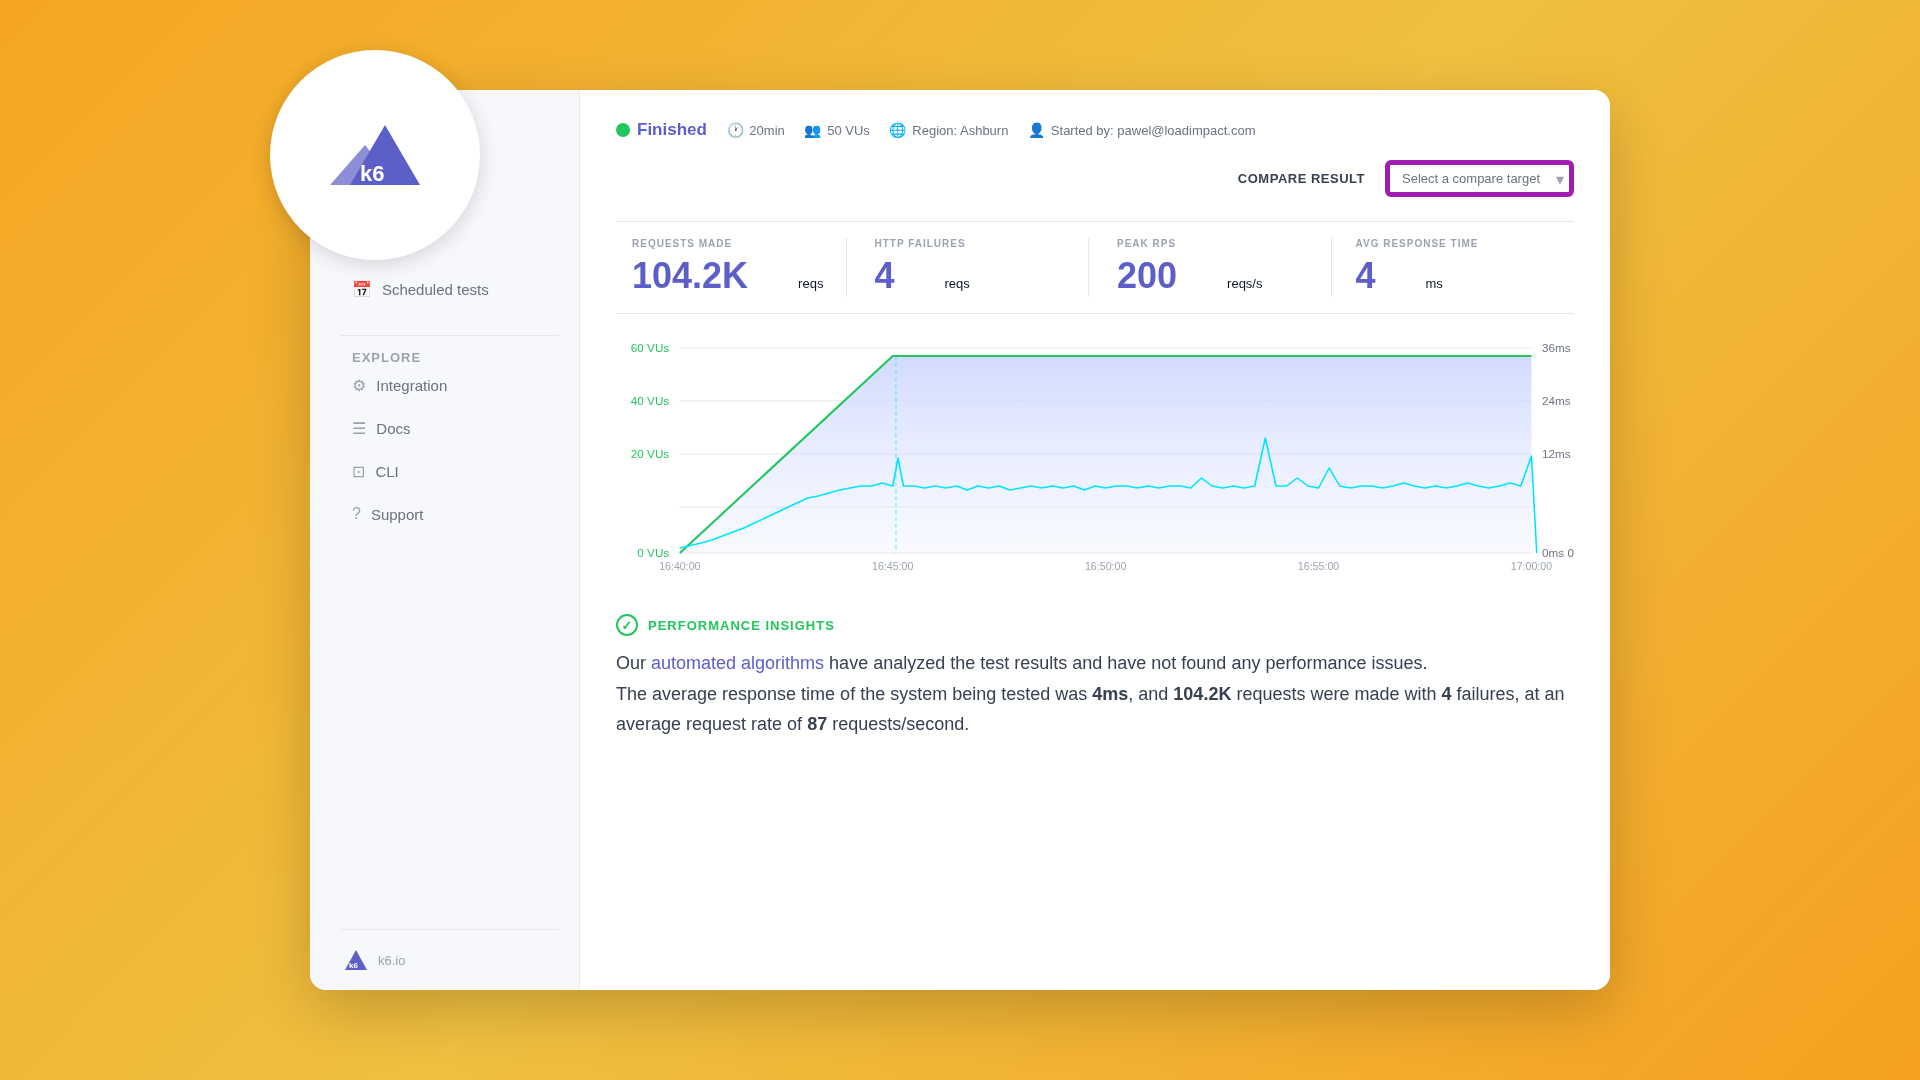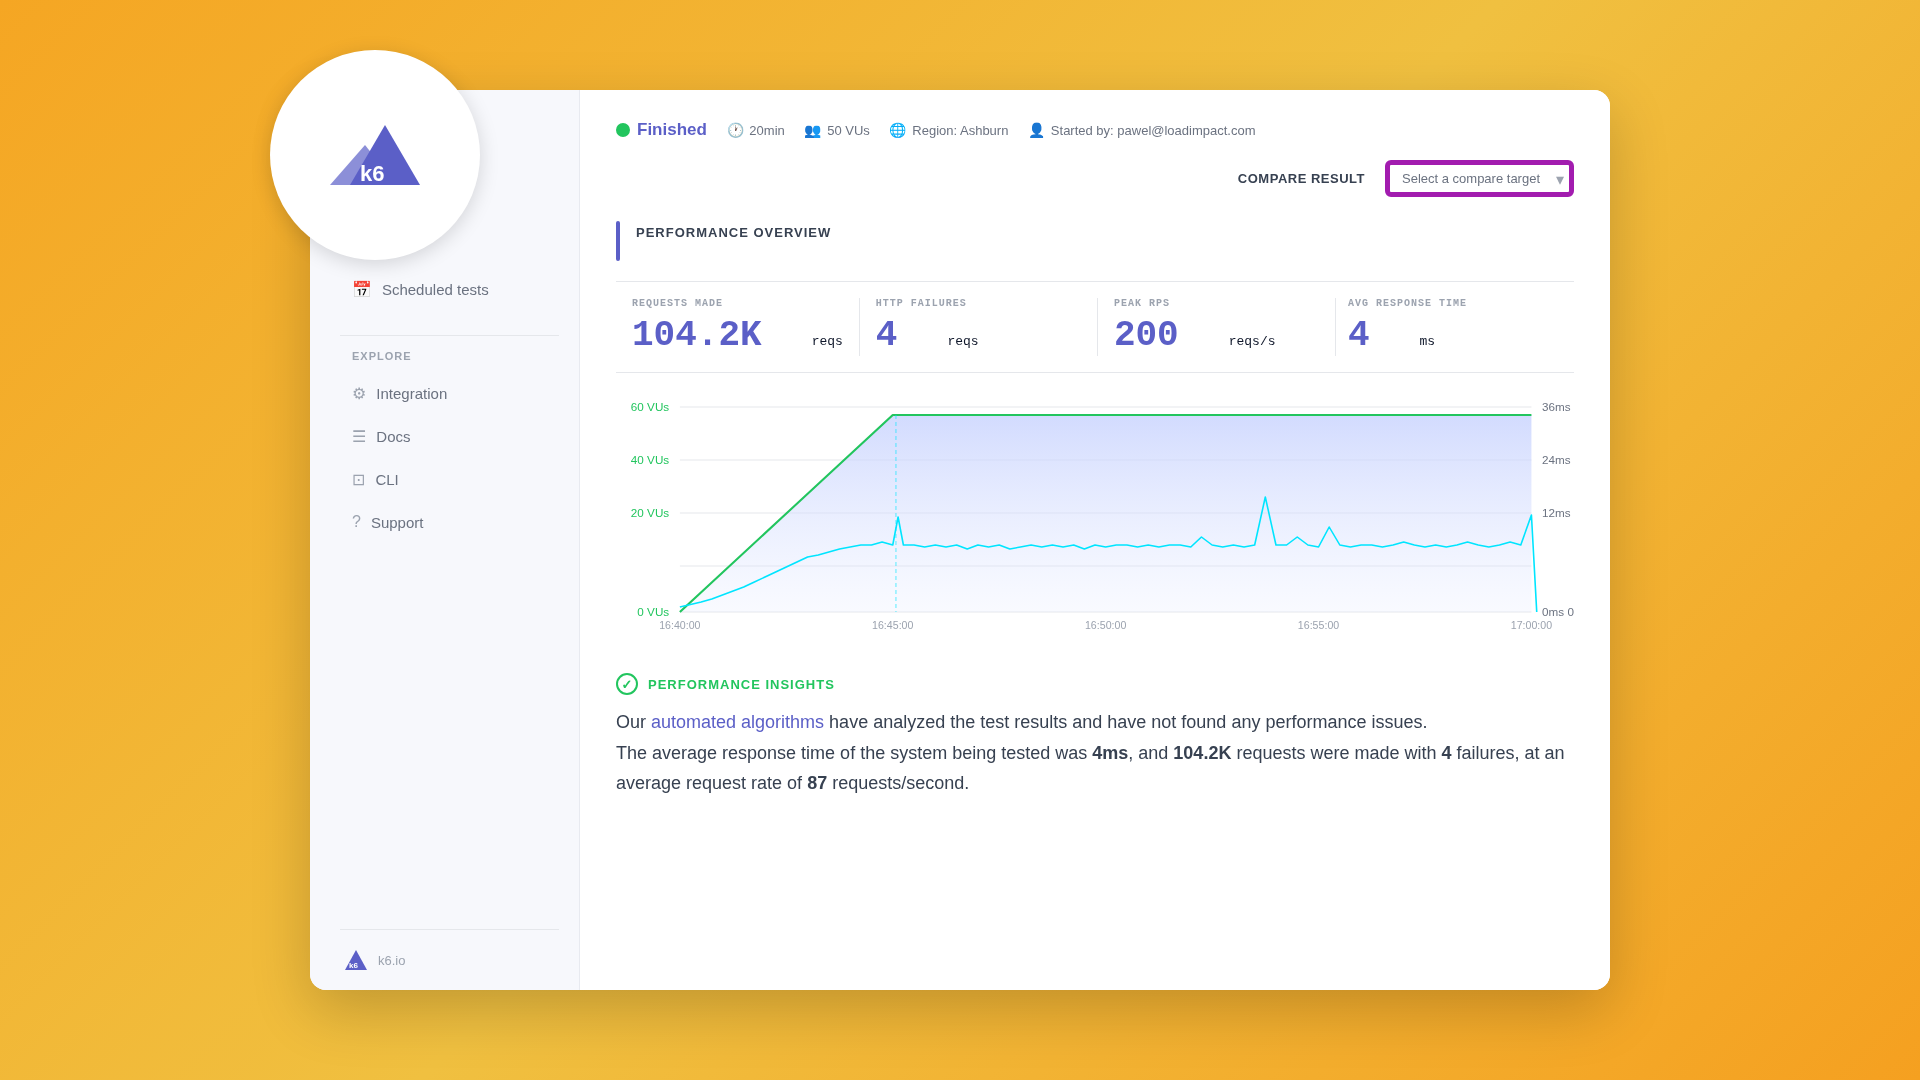--- a/index.html
+++ b/index.html
@@ -72,27 +72,27 @@
       margin-bottom: 4px;
       transition: background 0.15s;
     }
     .sidebar-nav-item .icon { font-size: 16px; color: #9ca3af; }
     .sidebar-divider {
       height: 1px;
       background: #e5e7eb;
       margin: 14px 0;
     }
     .sidebar-section-label {
-      font-size: 11px;
+      font-size: 13px;
       font-weight: 700;
       color: #9ca3af;
       letter-spacing: 1px;
       text-transform: uppercase;
       padding: 0 12px;
-      margin-bottom: 12px;
+      margin-bottom: 1px;
     }
     .sidebar-footer {
       margin-top: auto;
       padding: 16px 0;
       display: flex;
       align-items: center;
       gap: 10px;
       border-top: 1px solid #e5e7eb;
     }
     .sidebar-footer-logo {
@@ -197,26 +197,25 @@
       font-size: 13px;
       font-weight: 800;
       color: #374151;
       letter-spacing: 1px;
       text-transform: uppercase;
       padding-top: 4px;
     }
     .metrics-row {
       display: grid;
       grid-template-columns: repeat(4, 1fr);
-      gap: 0;
+      gap: 12px;
       margin-bottom: 24px;
       border-top: 1px solid #e5e7eb;
       border-bottom: 1px solid #e5e7eb;
       padding: 16px 0;
-      font-family: Liberation Mono, monospace;
     }
     .metric-item {
       padding: 0 16px;
       border-right: 1px solid #e5e7eb;
     }
     .metric-item:last-child { border-right: none; padding-left: 12px; }
     .metric-label {
       font-size: 10px;
       font-weight: 700;
       color: #9ca3af;
@@ -367,24 +366,20 @@
         <div class="compare-section">
           <span class="compare-label">COMPARE RESULT</span>
           <div class="compare-select-wrapper">
             <select class="compare-select">
               <option>Select a compare target</option>
             </select>
           </div>
         </div>
       </div>
 
-      <div class="section-header-row">
-        <div class="accent-bar"></div>
-        <div class="section-title">PERFORMANCE OVERVIEW</div>
-      </div>
 
       <div class="metrics-row">
         <div class="metric-item">
           <div class="metric-label">REQUESTS MADE</div>
           <div class="metric-value">
             <span>104.2K</span>
             <span class="metric-unit">reqs</span>
           </div>
         </div>
         <div class="metric-item">

